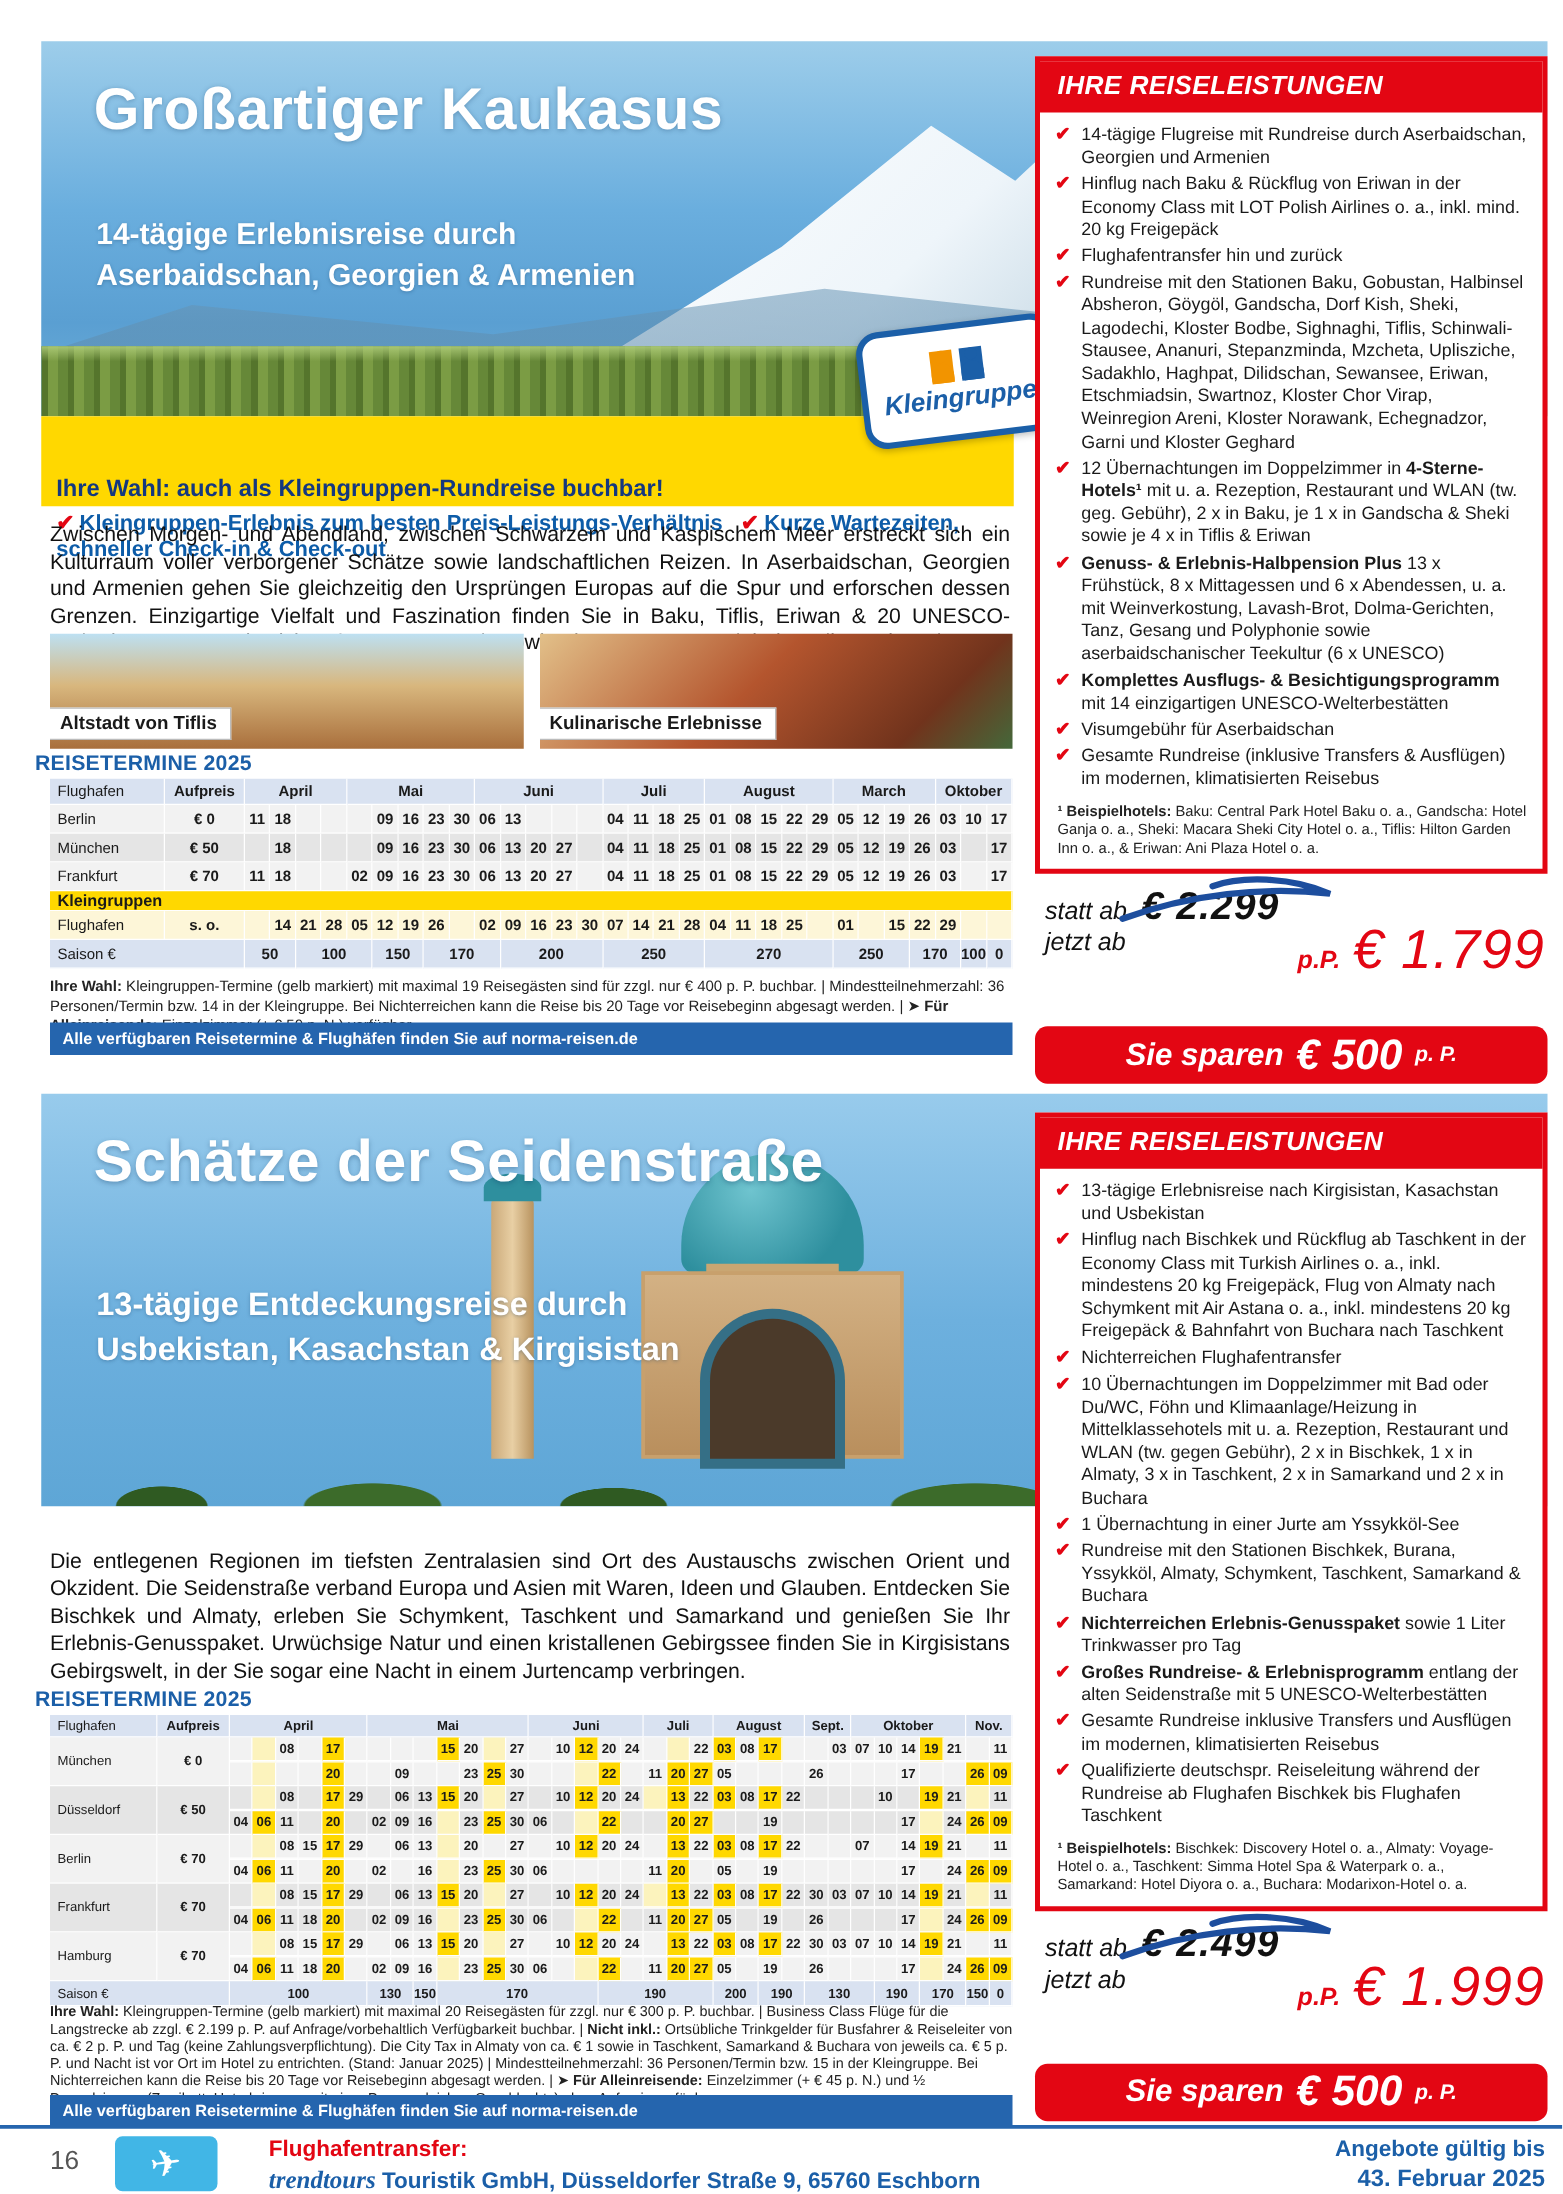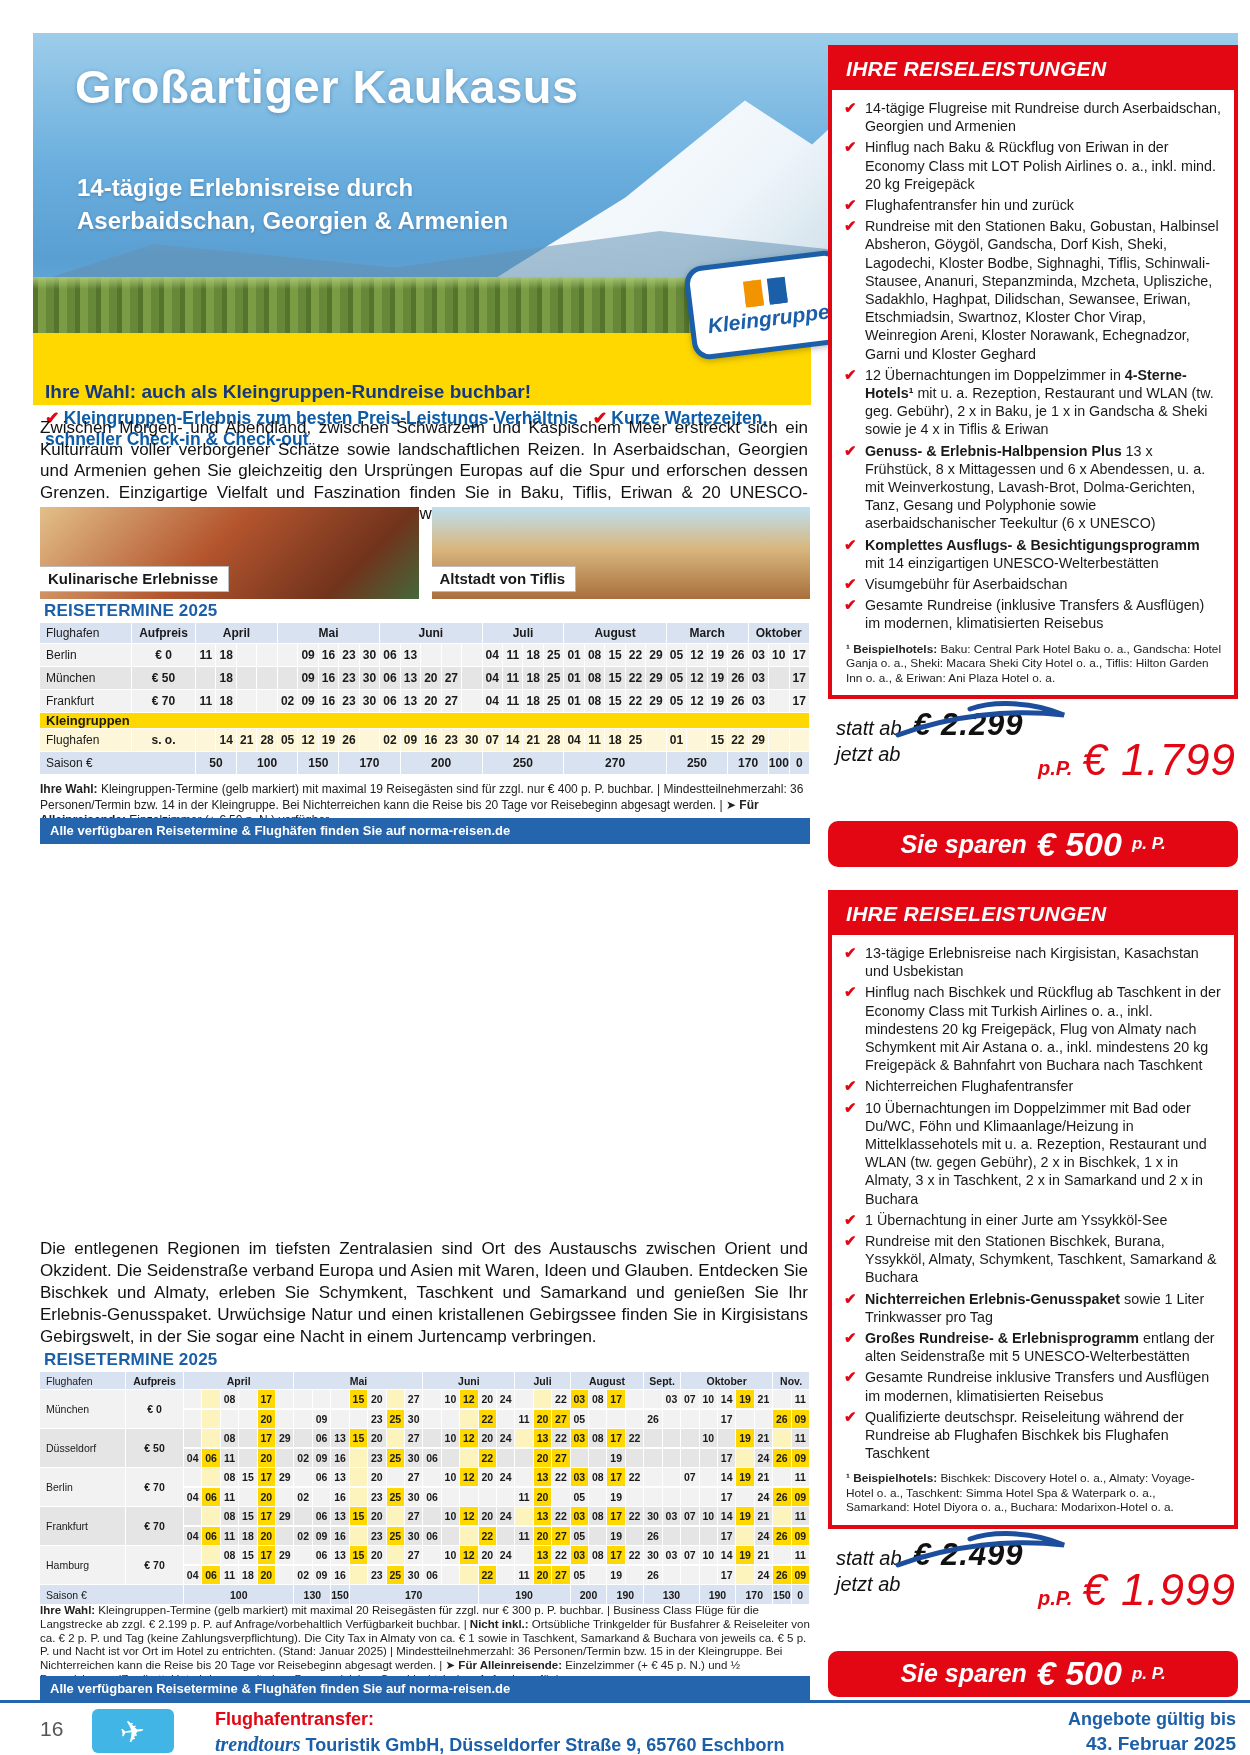--- a/index.html
+++ b/index.html
@@ -73,21 +73,21 @@
   
   .photorow { position:absolute; left:40px; top:507px; width:770px; height:92px; display:flex; gap:13px; }
   .pcell { position:relative; flex:1; overflow:hidden; }
   .pcell.p0 { background:linear-gradient(200deg,#ffd27a 0%,#e8953a 30%,#4d7fae 75%,#2c5b8a 100%); }
   .pcell.p1 { background:linear-gradient(180deg,#bde0f2 0%,#d8b77e 45%,#a96f3c 100%); }
   .pcell.p2 { background:linear-gradient(135deg,#e2c089 0%,#b4552e 45%,#71331c 80%,#44683a 100%); }
   .caption { position:absolute; left:0; bottom:7px; background:#fff; color:#1a1a1a; font-weight:bold;
     font-size:15px; padding:3px 10px 4px 8px; border:1px solid #bbb; border-left:none; white-space:nowrap; }
 
   
-  .tabletitle { position:absolute; left:44px; color:#1b5fa8; font-size:17px; font-weight:bold; letter-spacing:.2px; }
+  .tabletitle { position:absolute; left:28px; color:#1b5fa8; font-size:17px; font-weight:bold; letter-spacing:.2px; }
   #tt1 { top:601px; } #tt2 { top:1350px; }
   .termtable { position:absolute; left:40px; width:770px; display:grid; background:#fff; }
   #table1 { top:623px; } #table2 { top:1372px; }
   .c { display:flex; align-items:center; justify-content:center; font-size:12px; font-weight:bold;
     border-right:1px solid #fff; border-bottom:1px solid #fff; color:#1a1a1a; overflow:hidden; }
   #table2 .c { font-size:10.5px; }
   .c.head { background:#d9e2f1; font-weight:bold; }
   .c.city { justify-content:flex-start; padding-left:6px; font-weight:normal; }
   .c.z0 { background:#f2f2f2; } .c.z1 { background:#e5e5e5; }
   .c.pale { background:#fcf3bd !important; }
@@ -164,25 +164,25 @@
     <div class="people">
       <span class="pers orange"></span>
       <span class="pers blue"></span>
     </div>
     <span class="label">Kleingruppe</span>
   </div>
 
   <p class="intro" id="intro1">Zwischen Morgen- und Abendland, zwischen Schwarzem und Kaspischem Meer erstreckt sich ein Kulturraum voller verborgener Schätze sowie landschaftlichen Reizen. In Aserbaidschan, Georgien und Armenien gehen Sie gleichzeitig den Ursprüngen Europas auf die Spur und erforschen dessen Grenzen. Einzigartige Vielfalt und Faszination finden Sie in Baku, Tiflis, Eriwan &amp; 20 UNESCO-Welterben. Freuen Sie sich auf 4-Sterne-Hotels sowie eine Genuss- &amp; Erlebnis-Halbpension Plus!</p>
 
   <div class="photorow" id="gallery1">
+      <div class="pcell p1">
+        <span class="caption">Altstadt von Tiflis</span>
+      </div>
       <div class="pcell p2">
         <span class="caption">Kulinarische Erlebnisse</span>
-      </div>
-      <div class="pcell p1">
-        <span class="caption">Altstadt von Tiflis</span>
       </div>
     </div>
 
   <h3 class="tabletitle" id="tt1">REISETERMINE 2025</h3>
   <div class="termtable" id="table1" style="grid-template-columns: 92px 64px repeat(30, 1fr);">
       <div class="c head city" style="grid-area: 1 / 1 / auto / span 1; height: 21px;">Flughafen</div>
       <div class="c head" style="grid-area: 1 / 2 / auto / span 1; height: 21px;">Aufpreis</div>
       <div class="c head" style="grid-area: 1 / 3 / auto / span 4; height: 21px;">April</div>
       <div class="c head" style="grid-area: 1 / 7 / auto / span 5; height: 21px;">Mai</div>
       <div class="c head" style="grid-area: 1 / 12 / auto / span 5; height: 21px;">Juni</div>
@@ -391,20 +391,32 @@
         <span class="pp">p.P.</span><span class="new">€ 1.799</span>
       </div>
     </div>
     <div class="saveband">
       <span class="pre">Sie sparen</span>
       <span class="amt">€ 500</span>
       <span class="sfx">p. P.</span>
     </div>
   </aside>
 
+  <div class="photo" id="s2-photo">
+    <div class="mosque">
+      <div class="minaret"></div>
+      <div class="dome"></div>
+      <div class="drum"></div>
+      <div class="portal"></div>
+      <div class="arch"></div>
+    </div>
+    <div class="trees"></div>
+    <h1>Schätze der Seidenstraße</h1>
+    <p class="sub"><span>13-tägige Entdeckungsreise durch</span><br><span>Usbekistan, Kasachstan &amp; Kirgisistan</span></p>
+  </div>
 
   <p class="intro" id="intro2">Die entlegenen Regionen im tiefsten Zentralasien sind Ort des Austauschs zwischen Orient und Okzident. Die Seidenstraße verband Europa und Asien mit Waren, Ideen und Glauben. Entdecken Sie Bischkek und Almaty, erleben Sie Schymkent, Taschkent und Samarkand und genießen Sie Ihr Erlebnis-Genusspaket. Urwüchsige Natur und einen kristallenen Gebirgssee finden Sie in Kirgisistans Gebirgswelt, in der Sie sogar eine Nacht in einem Jurtencamp verbringen.</p>
 
   <h3 class="tabletitle" id="tt2">REISETERMINE 2025</h3>
   <div class="termtable" id="table2" style="grid-template-columns: 86px 58px repeat(34, 1fr);">
       <div class="c head city" style="grid-area: 1 / 1 / auto / span 1; height: 18px;">Flughafen</div>
       <div class="c head" style="grid-area: 1 / 2 / auto / span 1; height: 18px;">Aufpreis</div>
       <div class="c head" style="grid-area: 1 / 3 / auto / span 6; height: 18px;">April</div>
       <div class="c head" style="grid-area: 1 / 9 / auto / span 7; height: 18px;">Mai</div>
       <div class="c head" style="grid-area: 1 / 16 / auto / span 5; height: 18px;">Juni</div>

